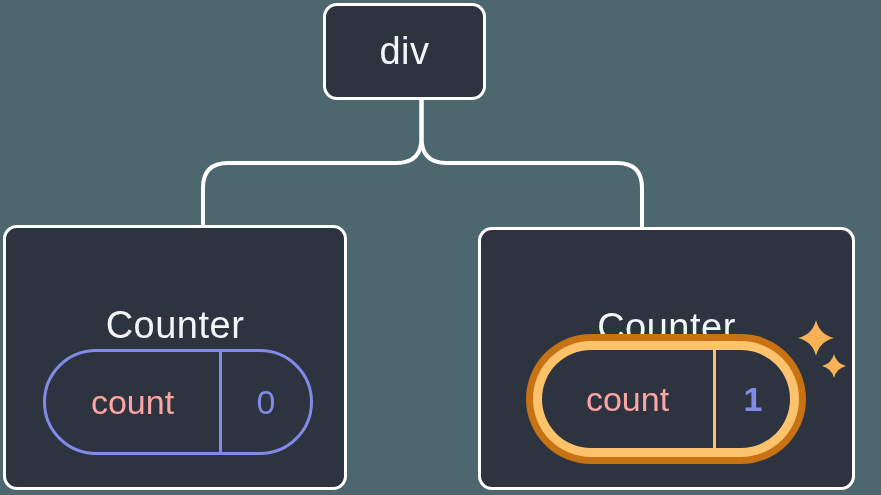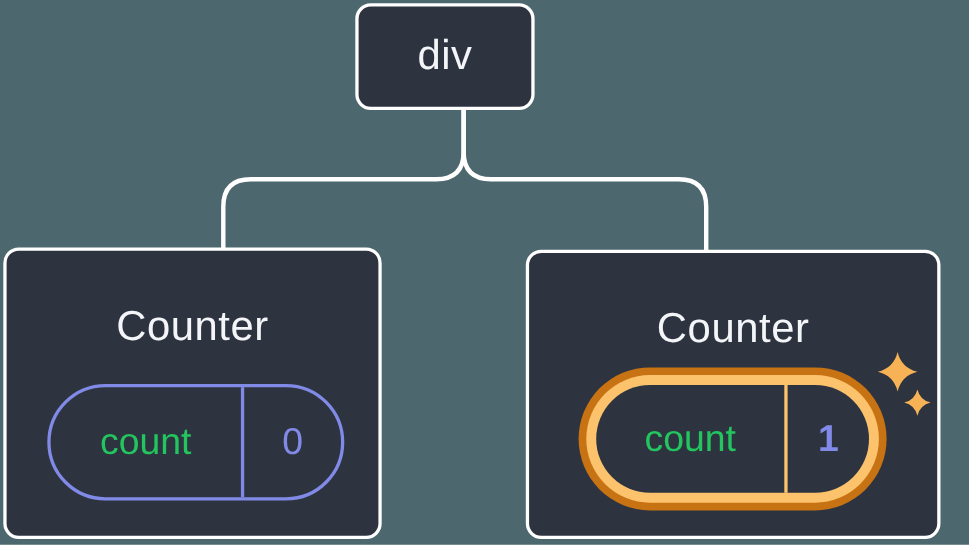--- a/index.html
+++ b/index.html
@@ -57,21 +57,21 @@
     background: #2d3440;
     border: 3px solid #ffffff;
     border-radius: 14px;
     box-sizing: border-box;
   }
   .card-left  { left: 3px;   top: 225px; width: 344px; height: 265px; }
   .card-right { left: 478px; top: 227px; width: 377px; height: 263px; }
 
   .card-title {
     margin: 0;
-    padding-top: 48px;
+    padding-top: 76px;
     text-align: center;
     color: #f3f5f9;
     font-size: 38px;
     font-weight: 500;
     letter-spacing: 0.5px;
   }
 
   
   .state-pill {
     position: absolute;
@@ -93,21 +93,21 @@
     position: absolute;
     left: 176px; right: 0; top: 0; bottom: 0;
     display: flex; align-items: center; justify-content: center;
   }
   .state-pill .pill-divider {
     position: absolute;
     left: 173px; top: 0; bottom: 0;
     width: 3px;
     background: #828ae8;
   }
-  .pill-key-text   { color: #22c55e; font-size: 34px; }
+  .pill-key-text   { color: #fca5a5; font-size: 34px; }
   .pill-value-text { color: #828ae8; font-size: 34px; }
 
   
   .pill-glow-outer {
     position: absolute;
     left: 45px;
     top: 104px;
     width: 280px;
     height: 130px;
     background: #c77313;

